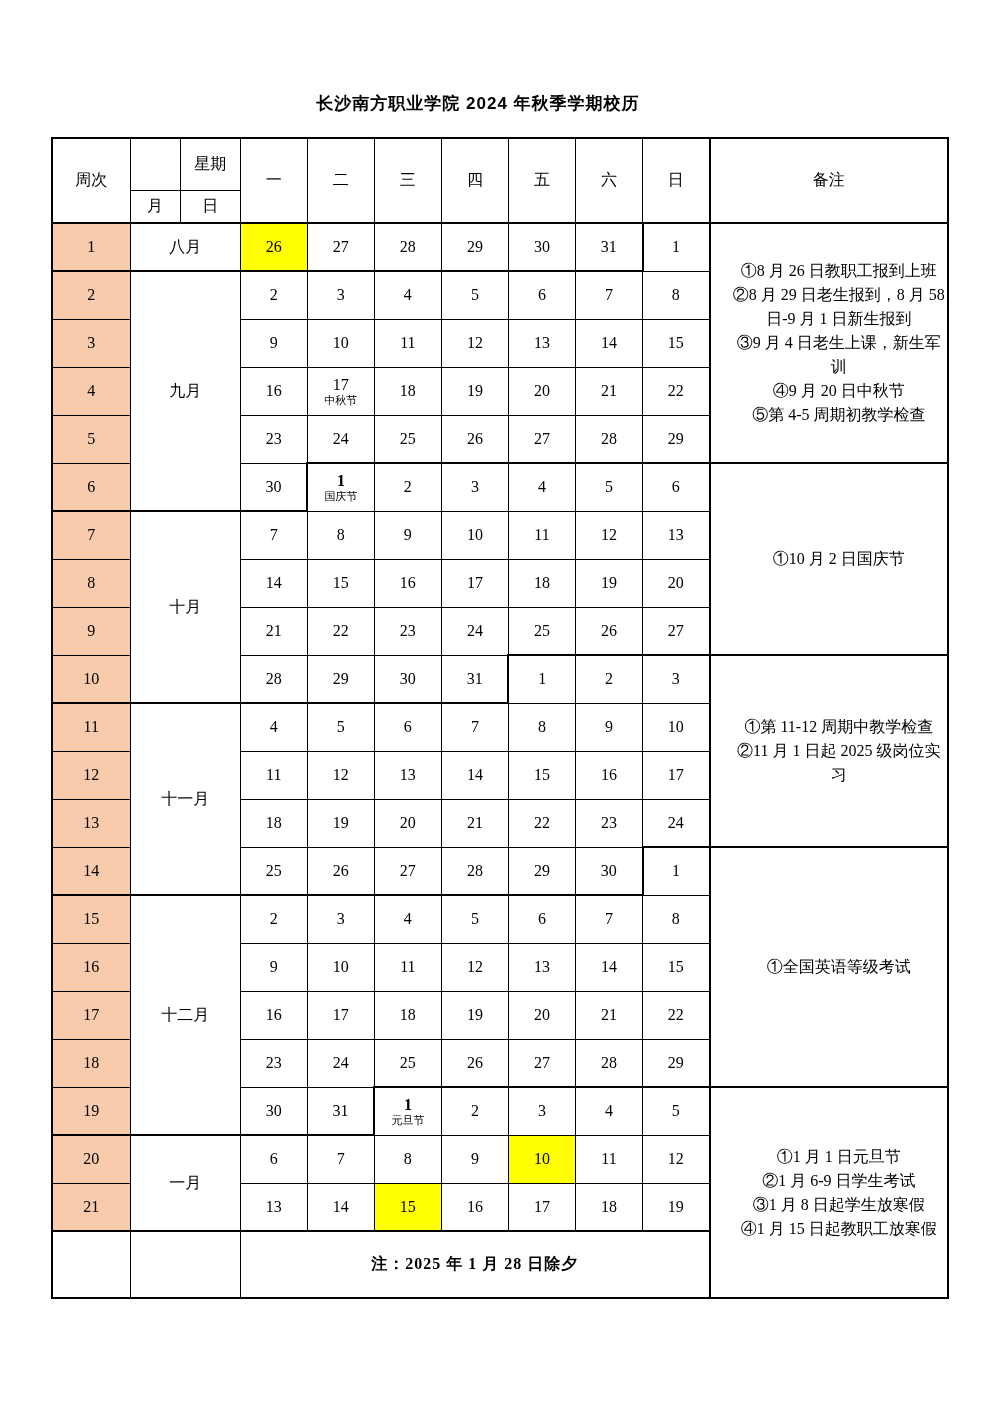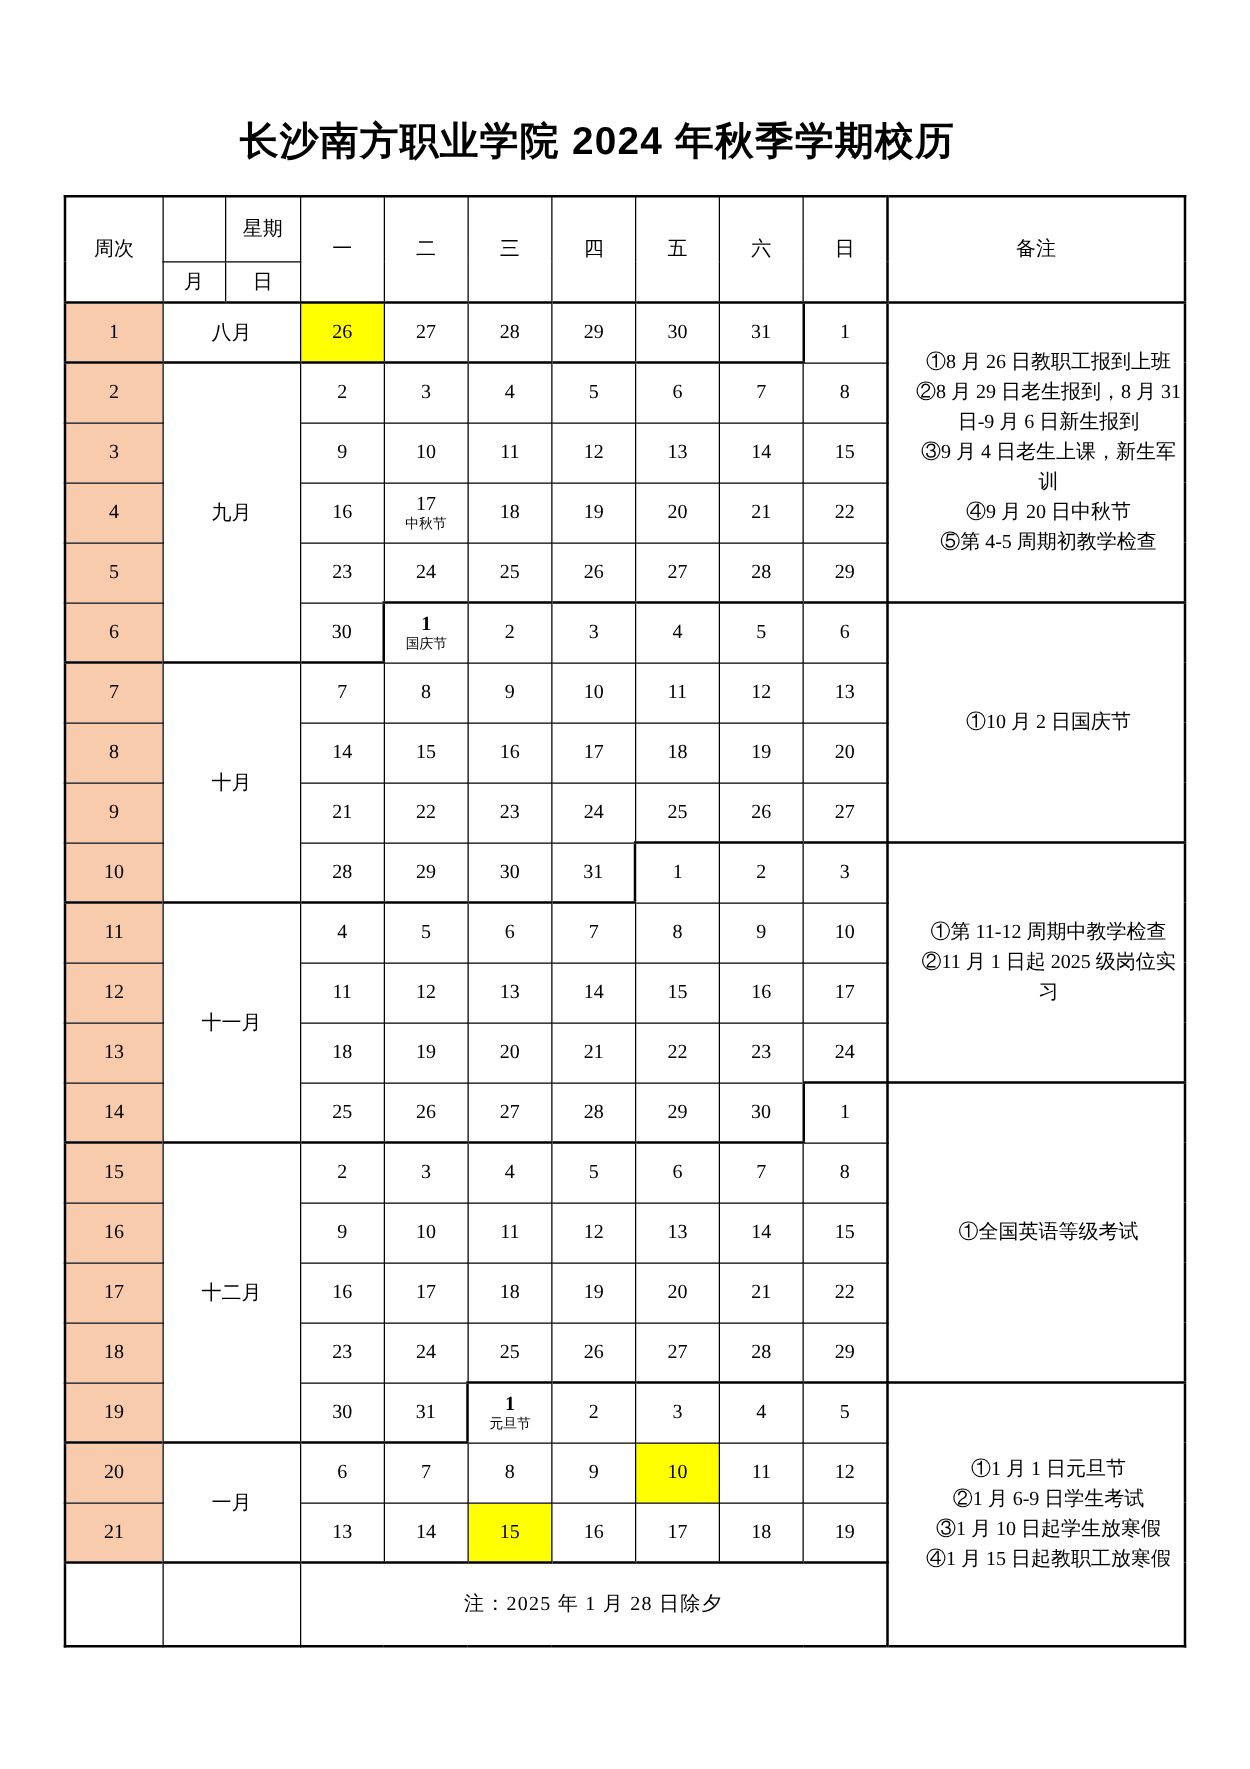--- a/index.html
+++ b/index.html
@@ -1,26 +1,26 @@
 <!DOCTYPE html>
 <html><head>
 <meta charset="utf-8">
 <style>
   html,body{margin:0;padding:0;background:#ffffff;}
   body{width:1000px;height:1415px;font-family:"Liberation Sans",sans-serif;}
   .page{padding-top:92px;}
-  .title{width:956px;text-align:center;font-size:31px;font-weight:bold;color:#000;
+  .title{width:956px;text-align:center;font-size:17px;font-weight:bold;color:#000;
          font-family:"Liberation Sans",sans-serif;letter-spacing:1px;margin-bottom:22px;}
   table.cal{border-collapse:collapse;margin:0 auto;table-layout:fixed;width:898px;
             font-family:"Liberation Serif","DejaVu Serif",serif;}
   table.cal td{border:1px solid #000;text-align:center;vertical-align:middle;
                font-size:16px;color:#000;padding:0;overflow:hidden;}
   table.cal{border:2px solid #000;}
   .hr1{height:52px;} .hr2{height:33px;}
-  .wrow{height:48px;} .nrow{height:67px;}
+  .wrow{height:48px;} .nrow{height:67px;font-weight:bold;}
   .bb2{border-bottom-width:2px !important;}
   .bl2{border-left-width:2px !important;}
   .wk{background:#F8CBAD;}
   .red{color:#FF0000;}
   .hl{background:#FFFF00;}
   .hdr{font-size:16px;margin-top:20px;}
   .wd{font-size:17px;}
   .month{font-size:17px;}
   .notes{border-left-width:2px !important;text-align:left;vertical-align:middle;
          font-size:14px;line-height:24px;padding:4px 6px 4px 12px;}
@@ -75,21 +75,21 @@
       <td class="month bb2" colspan="2">八月</td>
       <td class="hl bb2">26</td>
       <td class="bb2">27</td>
       <td class="bb2">28</td>
       <td class="bb2">29</td>
       <td class="bb2">30</td>
       <td class="bb2 red">31</td>
       <td class="red bl2">1</td>
       <td class="notes bb2" rowspan="5">
         <div>①8 月 26 日教职工报到上班</div>
-        <div>②8 月 29 日老生报到，8 月 31 日-9 月 6 日新生报到</div>
+        <div>②8 月 29 日老生报到，8 月 58 日-9 月 1 日新生报到</div>
         <div>③9 月 4 日老生上课，新生军训</div>
         <div>④9 月 20 日中秋节</div>
         <div>⑤第 4-5 周期初教学检查</div>
       </td>
     </tr>
 
     <tr class="wrow">
       <td class="wk">2</td>
       <td class="month bb2" colspan="2" rowspan="5">九月</td>
       <td>2</td>
@@ -304,21 +304,21 @@
         <div class="dnum b">1</div>
         <div class="fest">元旦节</div>
       </td>
       <td>2</td>
       <td>3</td>
       <td class="red">4</td>
       <td class="red">5</td>
       <td class="notes" rowspan="4">
         <div>①1 月 1 日元旦节</div>
         <div>②1 月 6-9 日学生考试</div>
-        <div>③1 月 10 日起学生放寒假</div>
+        <div>③1 月 8 日起学生放寒假</div>
         <div>④1 月 15 日起教职工放寒假</div>
       </td>
     </tr>
 
     <tr class="wrow">
       <td class="wk">20</td>
       <td class="month bb2" colspan="2" rowspan="2">一月</td>
       <td>6</td>
       <td>7</td>
       <td>8</td>

